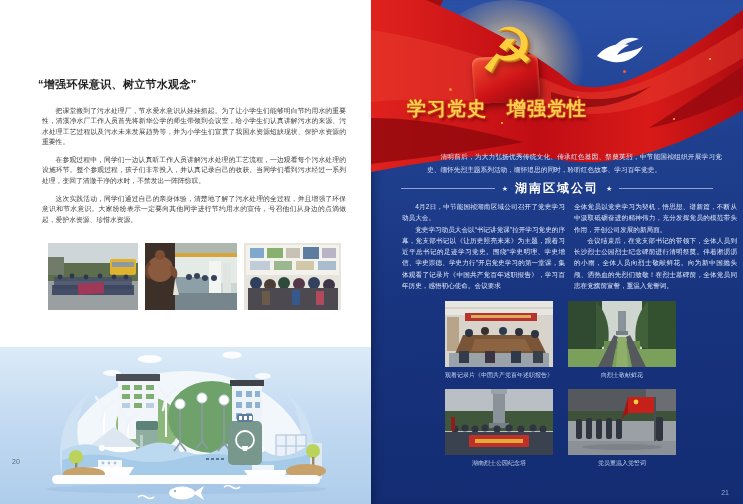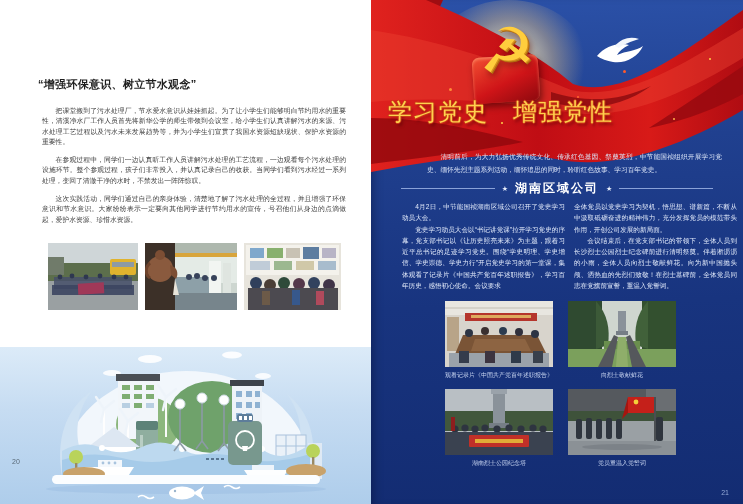--- a/index.html
+++ b/index.html
@@ -28,21 +28,21 @@
   .banner{position:absolute;left:0;top:0;width:372px;height:178px;}
   .banner svg.ribbon{position:absolute;left:0;top:0;}
   .glow{position:absolute;left:58px;top:0;width:160px;height:130px;border-radius:50%;
     background:radial-gradient(circle at 50% 48%,rgba(255,244,200,.95) 0%,rgba(255,210,130,.40) 42%,rgba(255,190,100,0) 72%);}
   .emblem-base{position:absolute;left:102px;top:56px;width:66px;height:46px;border-radius:7px;
     background:linear-gradient(155deg,#f25032 0%,#cf1418 55%,#8e090e 100%);
     transform:rotate(-4deg);box-shadow:2px 4px 6px rgba(40,0,0,.5), inset 0 2px 3px rgba(255,160,120,.6);}
   .emblem-glyph{position:absolute;left:96px;top:8px;width:80px;text-align:center;
     font-size:62px;line-height:86px;color:#ffce3d;
     text-shadow:1px 1px 0 #d8921e,2px 2px 0 #b06a10,3px 5px 6px rgba(90,10,0,.55);}
-  .banner-title{position:absolute;left:17px;top:96px;font-size:24px;font-weight:400;letter-spacing:1px;
+  .banner-title{position:absolute;left:36px;top:96px;font-size:19px;font-weight:700;letter-spacing:1px;
     color:#ffd14e;white-space:nowrap;
     text-shadow:1px 0 0 #c83c16,-1px 0 0 #c83c16,0 1px 0 #c83c16,0 -1px 0 #c83c16,2px 3px 3px rgba(80,0,0,.6);}
   .sparkle{position:absolute;border-radius:50%;}
   .dove{position:absolute;left:224px;top:36px;}
   .rp-intro{position:absolute;left:56px;right:21px;top:150px;font-size:6.7px;line-height:13px;
     color:#dbe5f8;text-align:justify;text-indent:2em;}
   .sec-header{position:absolute;left:30px;right:30px;top:180px;display:flex;align-items:center;gap:7px;}
   .sec-rule{flex:1;height:1px;background:#8aa2d8;}
   .sec-star{font-size:7px;color:#e8eefb;line-height:1;}
   .sec-title{font-size:12px;font-weight:bold;color:#ffffff;letter-spacing:2px;white-space:nowrap;}

